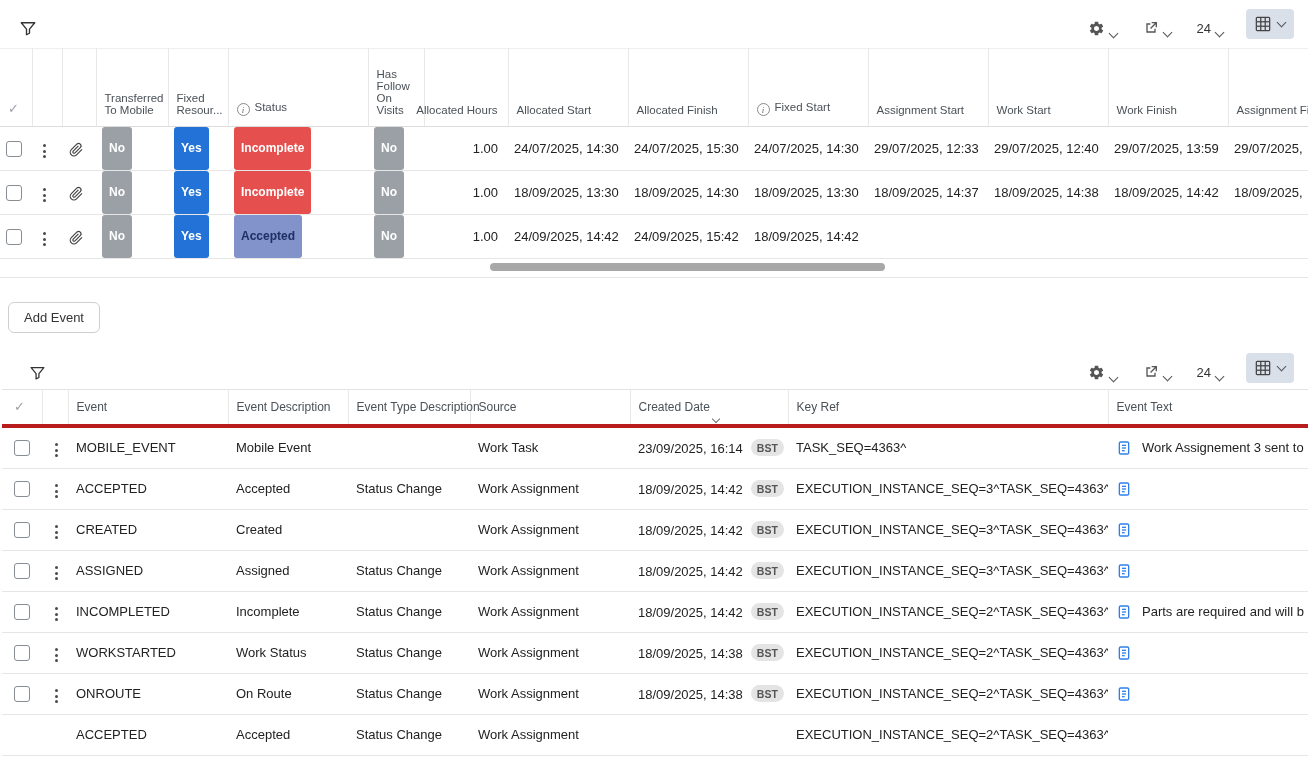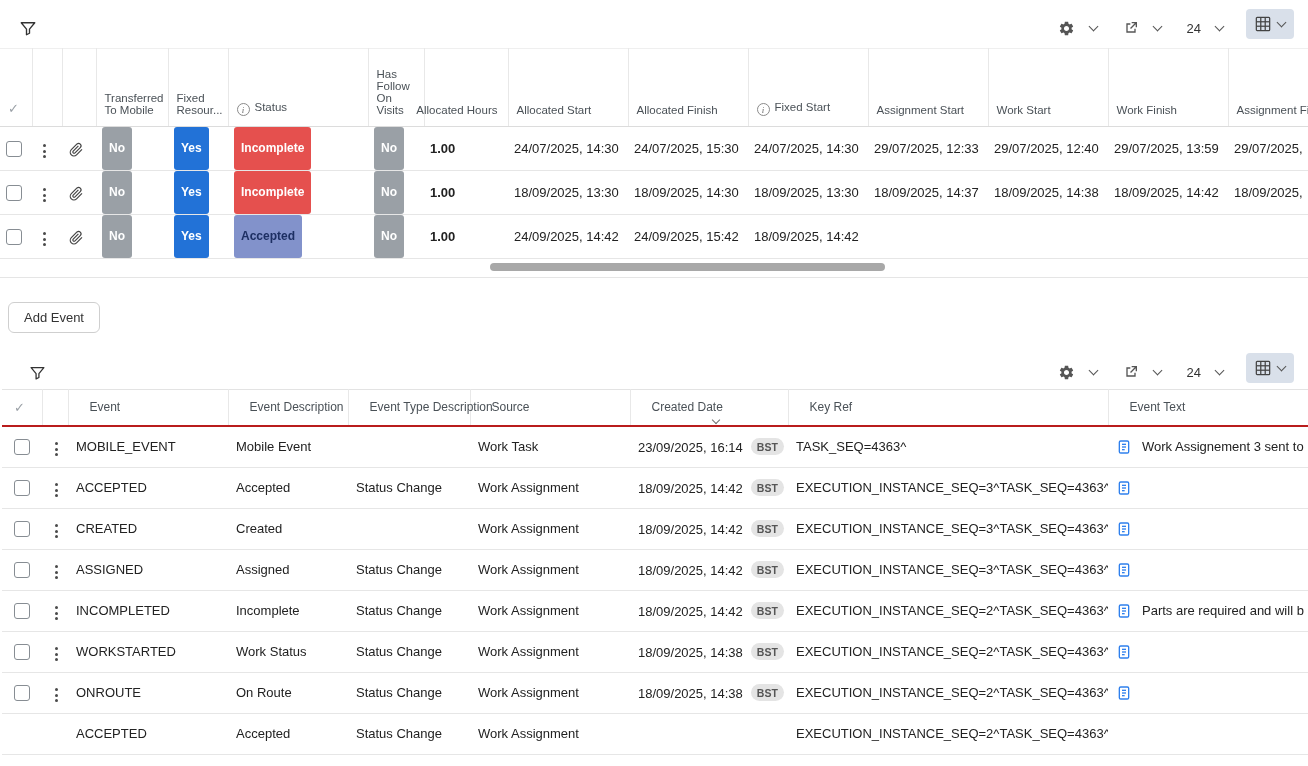--- a/index.html
+++ b/index.html
@@ -4,21 +4,21 @@
 <style>
   * { margin:0; padding:0; box-sizing:border-box; }
   html,body { background:#fff; }
   body { font-family:"Liberation Sans", sans-serif; color:#212529; }
   .page { width:1308px; height:766px; overflow:hidden; background:#fff; position:relative; }
 
   
   .toolbar { display:flex; align-items:center; justify-content:space-between; height:48px; padding:0 14px 0 16px; }
   .toolbar.events-toolbar { height:42px; padding-left:24px; margin-top:14px; }
   .toolbar-right { display:flex; align-items:center; gap:20px; }
-  .icon-btn { background:none; border:none; display:inline-flex; align-items:center; gap:15px; cursor:pointer; padding:3px; color:#444;margin-top:8px; }
+  .icon-btn { background:none; border:none; display:inline-flex; align-items:flex-end; gap:5px; cursor:pointer; padding:3px; color:#444;margin-top:8px; }
   .view-btn { background:#d9e0ea; border:none; border-radius:4px; height:30px; padding:0 9px; display:inline-flex; align-items:center; gap:7px; cursor:pointer; }
   .pagesize-label { font-size:13px; color:#333; }
   .chev { width:7px; height:7px; border-right:1.6px solid #555; border-bottom:1.6px solid #555; transform:rotate(45deg); display:inline-block; margin-top:-4px; }
 
   
   .cb { display:inline-block; width:16px; height:16px; border:1.5px solid #878d93; border-radius:3px; background:#fff; vertical-align:middle; cursor:pointer; }
   .kebab { display:inline-flex; flex-direction:column; gap:2.5px; padding:4px 5px; cursor:pointer; }
   .kebab i { width:3px; height:3px; border-radius:50%; background:#4a4a4a; }
   .selall { color:#9aa0a6; font-size:13px; }
   .selall::after { content:"\2713"; }
@@ -30,21 +30,21 @@
   .b-red  { background:#e5504e; }
   .b-acc  { background:#8292cb; color:#1d2f63; }
 
   
   .assign-wrap { width:1308px; overflow:hidden; }
   table { border-collapse:collapse; table-layout:fixed; }
   .assign-table { width:1358px; }
   .assign-table th { height:78px; vertical-align:bottom; text-align:left; font-weight:400; font-size:11.5px; color:#4a5157; padding:6px 8px 10px 8px; border-right:1px solid #e8e8e8; border-bottom:1px solid #dcdcdc; border-top:1px solid #efefef; }
   .assign-table th.th-hours { text-align:right; direction:rtl; white-space:nowrap; padding-right:10px;margin-top:8px; }
   .assign-table td { height:40px; padding:0 6px; font-size:13px; color:#222; border-bottom:1px solid #e6e6e6; white-space:nowrap; overflow:hidden; }
-  .assign-table td.num { padding-right:10px;font-weight:bold; }
+  .assign-table td.num { text-align:right; padding-right:10px; }
   .assign-table td.c-sel { padding-left:6px; }
   .clip svg { display:block; }
 
   
   .hscroll { position:relative; height:12px; margin-top:2px; }
   .hthumb { position:absolute; left:490px; top:2px; width:395px; height:8px; border-radius:4px; background:#a8a8a8; cursor:grab; }
 
   
   .attach { border-top:1px solid #e5e5e5; margin-top:4px; padding:14px 0 0 2px; }
   .attach-title { font-size:14.5px; font-weight:700; color:#1d1d1d; }
@@ -52,21 +52,21 @@
   .tab { font-size:11px; font-weight:700; letter-spacing:.3px; color:#3a3a3a; padding:9px 13px; border-radius:17px; cursor:pointer; white-space:nowrap; }
   .tab.active { background:#3166d3; color:#fff; }
   .tab-nav { margin-left:auto; display:flex; align-items:center; gap:20px; padding-right:2px; }
   .tri { width:0; height:0; border-top:5px solid transparent; border-bottom:5px solid transparent; cursor:pointer; display:inline-block; }
   .tri-left  { border-right:7px solid #222; }
   .tri-right { border-left:7px solid #222; }
   .add-btn { margin:10px 0 0 6px; background:#fff; border:1px solid #cfcfcf; border-radius:6px; padding:7px 15px; font-size:13px; color:#333; cursor:pointer; }
 
   
   .events-table { width:1308px; }
-  .events-table th { height:36px; vertical-align:middle; text-align:left; font-weight:400; font-size:12px; color:#4a5157; padding:0 6px 0 21px; border-right:1px solid #e8e8e8; border-top:1px solid #e3e3e3; border-bottom:2px solid #b91c1c; white-space:nowrap; position:relative; }
+  .events-table th { height:36px; vertical-align:middle; text-align:left; font-weight:400; font-size:12px; color:#4a5157; padding:0 6px 0 8px; border-right:1px solid #e8e8e8; border-top:1px solid #e3e3e3; border-bottom:4px solid #b91c1c; white-space:nowrap; position:relative; }
   .events-table td { height:40px; padding:0 6px 0 8px; font-size:13px; color:#222; border-bottom:1px solid #e6e6e6; white-space:nowrap; overflow:hidden; }
   .events-table td.e-sel, .events-table th.e-sel { padding-left:12px; }
   .sort-chev { position:absolute; bottom:2px; left:82px; width:6px; height:6px; border-right:1.4px solid #6f6f6f; border-bottom:1.4px solid #6f6f6f; transform:rotate(45deg); }
   .tz { display:inline-block; background:#e4e4e4; color:#555; font-size:10.5px; font-weight:700; border-radius:9px; padding:2.5px 6px; margin-left:8px; vertical-align:1px; }
   .etext-cell { display:flex; align-items:center; gap:10px; height:40px; }
   .doc-icon { display:inline-flex; cursor:pointer; flex:0 0 auto; }
 </style>
 </head>
 <body>
 

